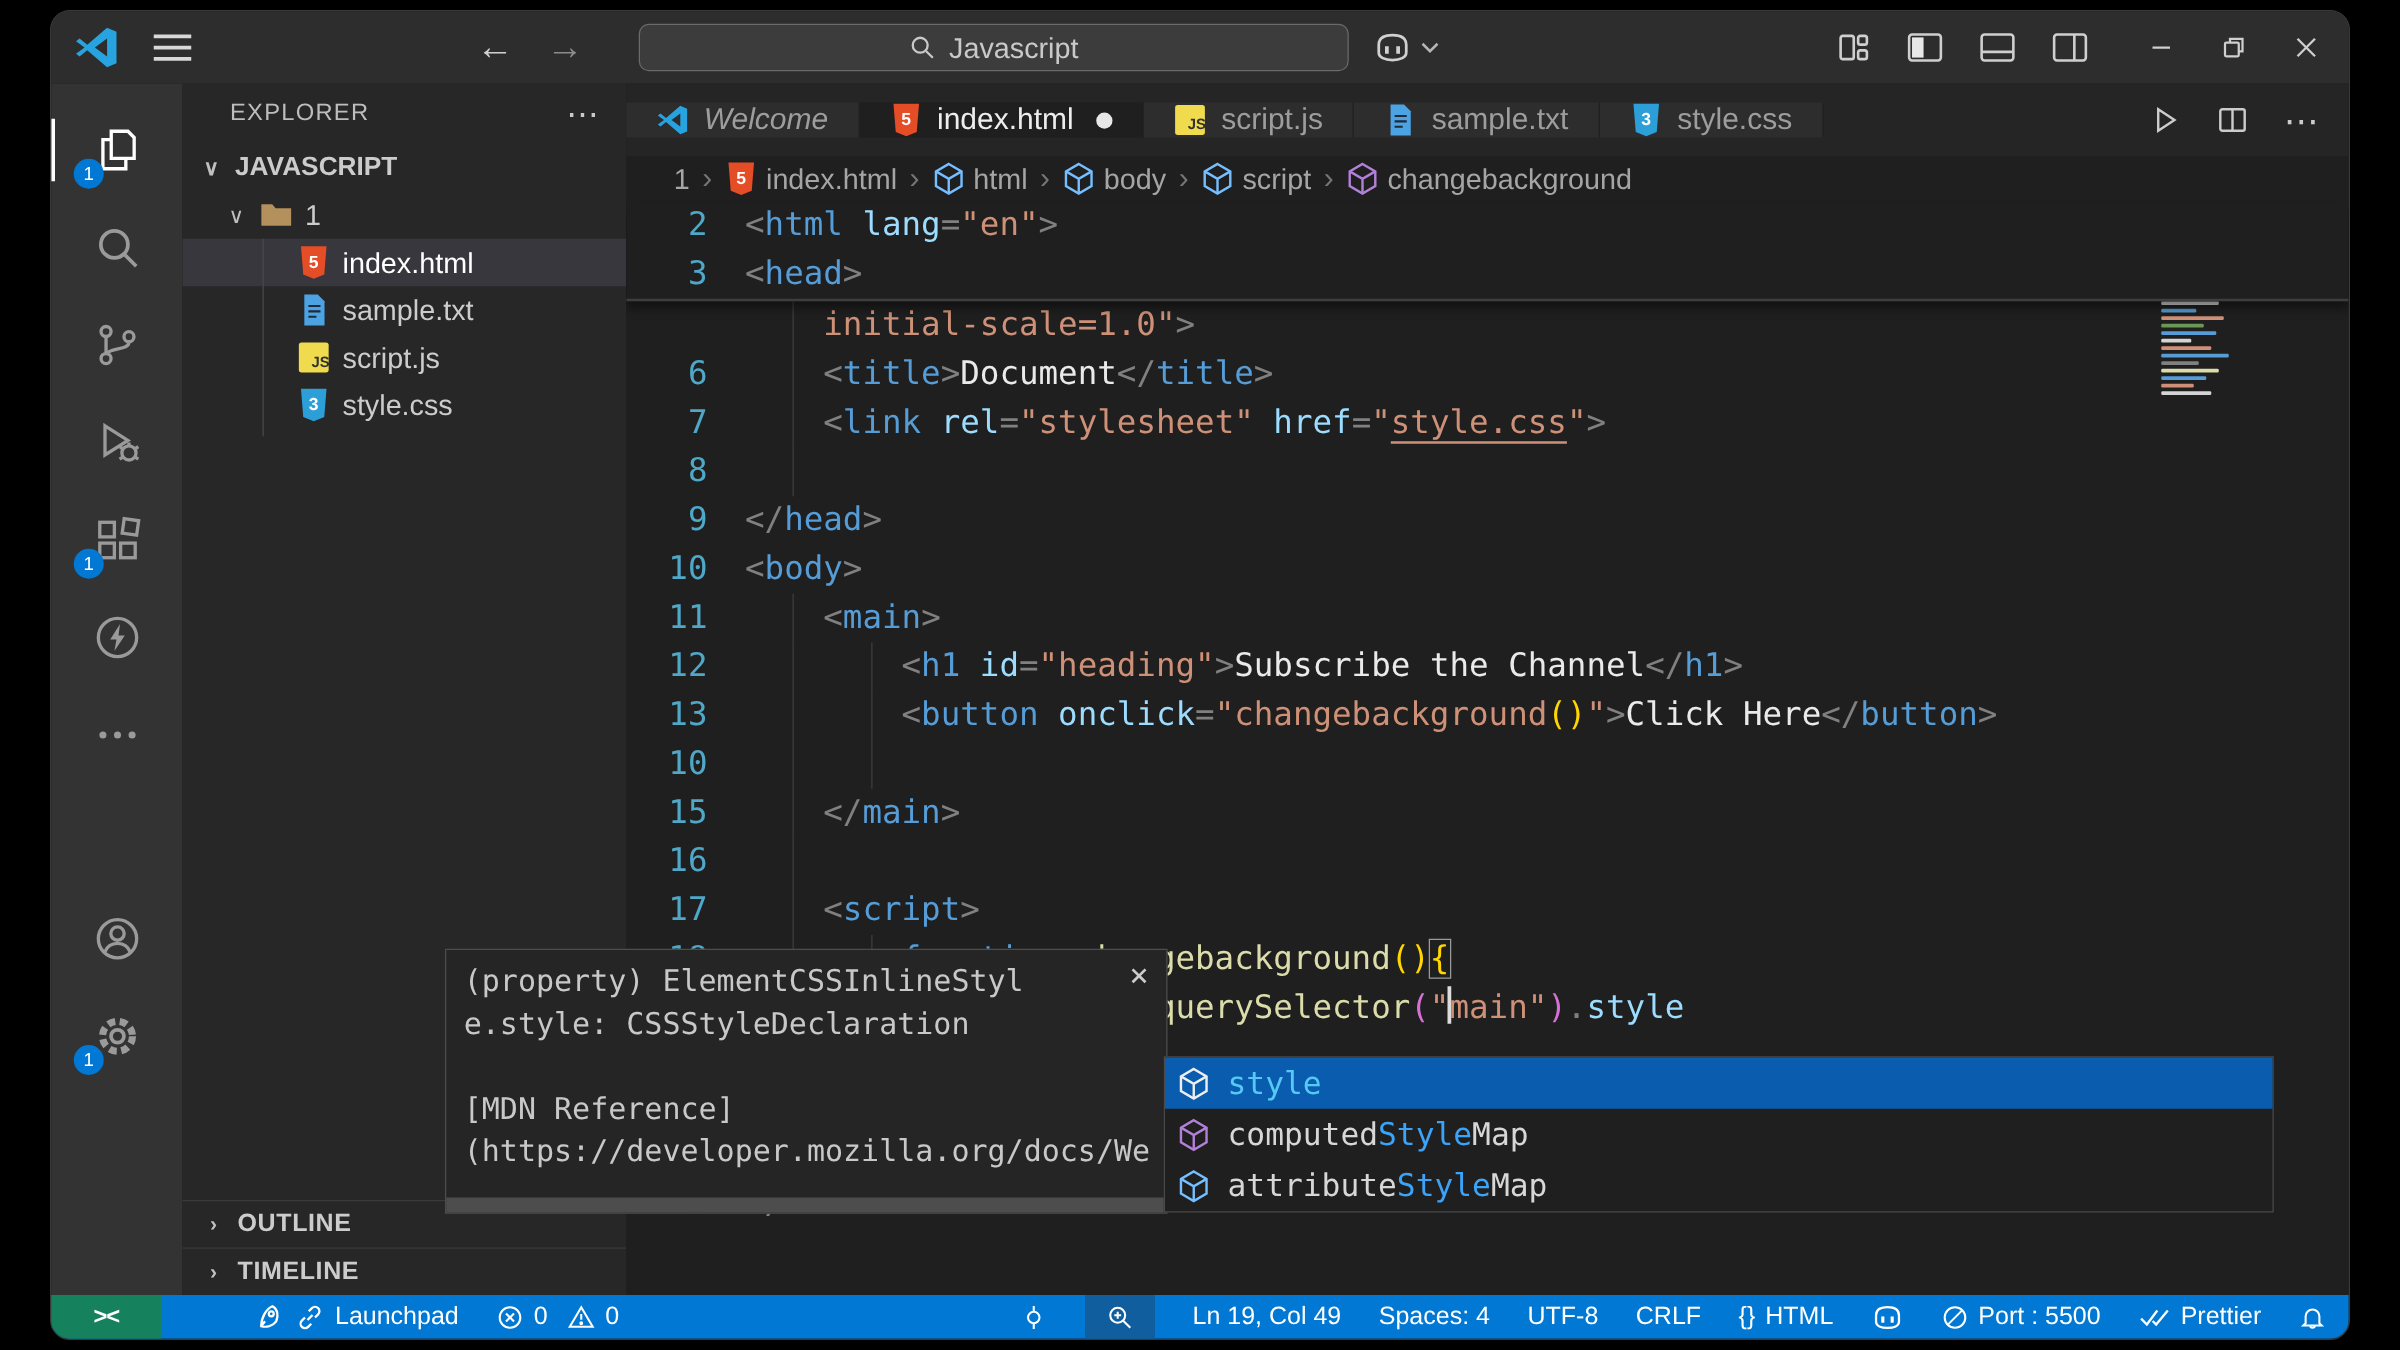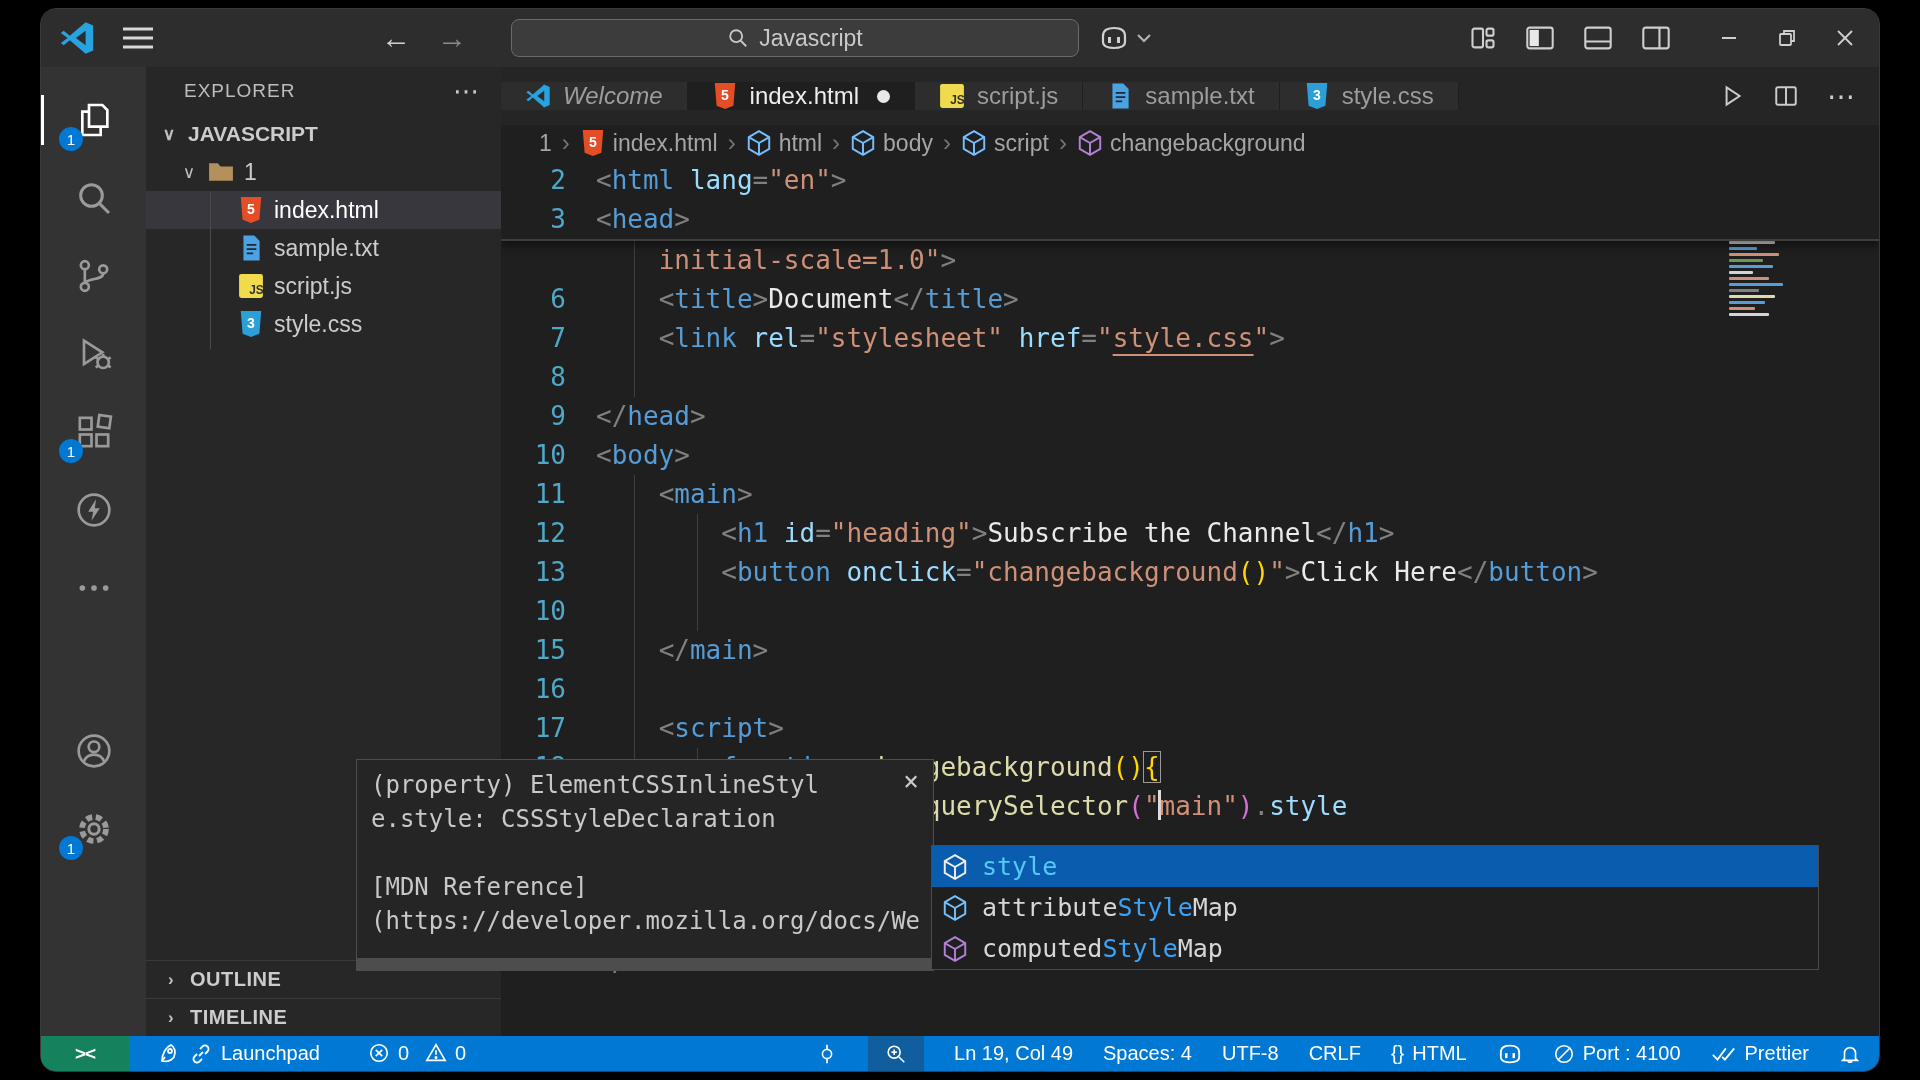--- a/index.html
+++ b/index.html
@@ -83,21 +83,21 @@
   .sug-row{height:41px;display:flex;align-items:center;gap:14px;padding-left:10px;color:#d7d7d7;}
   .sug-row.selected{background:#0a5dae;}
   .sug-row .match{color:#3ba3f8;}
   .sug-row.selected .sug-label, .sug-row.selected .match{color:#55c8f5;}
   
   #statusbar{position:absolute;left:0;right:0;bottom:0;height:35px;background:#0078d4;display:flex;
     align-items:center;color:#ffffff;font-size:20px;}
   #remote{width:88px;height:35px;background:#16825d;display:flex;align-items:center;justify-content:center;
     font-weight:bold;font-size:19px;letter-spacing:-1px;}
   .st-item{display:flex;align-items:center;gap:8px;white-space:nowrap;}
-  .st-left{display:flex;align-items:flex-start;gap:48px;padding-left:28px;}
+  .st-left{display:flex;align-items:center;gap:30px;padding-left:28px;margin-left:47px;}
   .st-right{margin-left:auto;display:flex;align-items:center;gap:30px;padding-right:18px;}
   .st-zoombox{background:#115e9e;height:35px;display:flex;align-items:center;justify-content:center;width:56px;}
   svg{display:block;}
 </style>
 </head>
 <body>
 
 <div id="window">
 
   <div id="titlebar">
@@ -532,36 +532,36 @@
         <span style="display: flex; align-items: center; flex: 0 0 auto;">
           <svg width="26" height="28" viewBox="0 0 24 26" fill="none" stroke="#eeeeee" stroke-width="1.8">
             <path d="M12 2 L21.5 7.5 V18.5 L12 24 L2.5 18.5 V7.5 Z"></path>
             <path d="M12 13 V24 M2.5 7.5 L12 13 L21.5 7.5"></path>
           </svg>
         </span>
         <span class="sug-label"><span></span><span class="match">style</span><span></span></span>
       </div>
       <div class="sug-row">
         <span style="display: flex; align-items: center; flex: 0 0 auto;">
+          <svg width="26" height="28" viewBox="0 0 24 26" fill="none" stroke="#b180d7" stroke-width="1.8">
+            <path d="M12 2 L21.5 7.5 V18.5 L12 24 L2.5 18.5 V7.5 Z"></path>
+            <path d="M12 13 V24 M2.5 7.5 L12 13 L21.5 7.5"></path>
+          </svg>
+        </span>
+        <span class="sug-label"><span>computed</span><span class="match">Style</span><span>Map</span></span>
+      </div>
+      <div class="sug-row">
+        <span style="display: flex; align-items: center; flex: 0 0 auto;">
           <svg width="26" height="28" viewBox="0 0 24 26" fill="none" stroke="#75beff" stroke-width="1.8">
             <path d="M12 2 L21.5 7.5 V18.5 L12 24 L2.5 18.5 V7.5 Z"></path>
             <path d="M12 13 V24 M2.5 7.5 L12 13 L21.5 7.5"></path>
           </svg>
         </span>
         <span class="sug-label"><span>attribute</span><span class="match">Style</span><span>Map</span></span>
       </div>
-      <div class="sug-row">
-        <span style="display: flex; align-items: center; flex: 0 0 auto;">
-          <svg width="26" height="28" viewBox="0 0 24 26" fill="none" stroke="#b180d7" stroke-width="1.8">
-            <path d="M12 2 L21.5 7.5 V18.5 L12 24 L2.5 18.5 V7.5 Z"></path>
-            <path d="M12 13 V24 M2.5 7.5 L12 13 L21.5 7.5"></path>
-          </svg>
-        </span>
-        <span class="sug-label"><span>computed</span><span class="match">Style</span><span>Map</span></span>
-      </div>
     </div>
 
   <div id="statusbar">
     <div id="remote">&gt;&lt;</div>
     <div class="st-left">
       <span class="st-item">
         <svg width="24" height="24" viewBox="0 0 24 24" fill="none" stroke="#fff" stroke-width="1.8">
           <path d="M5 19 C5 12,9 5,14 3 C18 5,19 10,17 15 C14 19,9 20,5 19 Z"></path>
             <circle cx="13" cy="9" r="2"></circle>
             <path d="M5 19 L8 15"></path>
@@ -617,21 +617,21 @@
           <path d="M4 10 C4 3,10 2,15 2 C20 2,26 3,26 10 L26 16 C26 20,21 22,15 22 C9 22,4 20,4 16 Z"></path>
           <rect x="9" y="11" width="3" height="6" fill="#fff" stroke="none"></rect>
             <rect x="18" y="11" width="3" height="6" fill="#fff" stroke="none"></rect>
         </svg>
       </span>
       <span class="st-item">
         <svg width="22" height="22" viewBox="0 0 24 24" fill="none" stroke="#fff" stroke-width="1.8">
           <circle cx="12" cy="12" r="9"></circle>
             <line x1="6" y1="18" x2="18" y2="6"></line>
         </svg>
-        <span>Port : 4100</span>
+        <span>Port : 5500</span>
       </span>
       <span class="st-item">
         <svg width="26" height="20" viewBox="0 0 28 20" fill="none" stroke="#fff" stroke-width="2">
           <path d="M2 11 L7 16 L16 4"></path>
             <path d="M12 13 L15 16 L25 4"></path>
         </svg>
         <span>Prettier</span>
       </span>
       <span class="st-item">
         <svg width="22" height="22" viewBox="0 0 24 24" fill="none" stroke="#fff" stroke-width="1.8">

